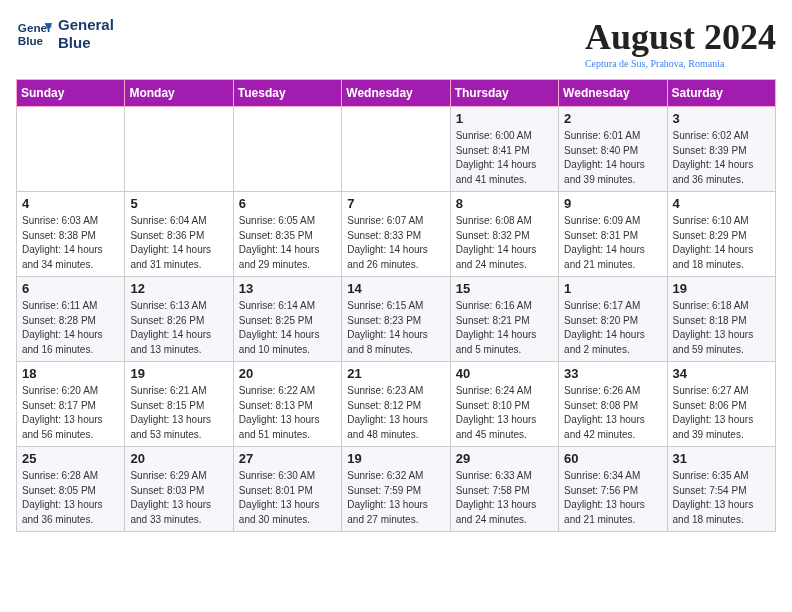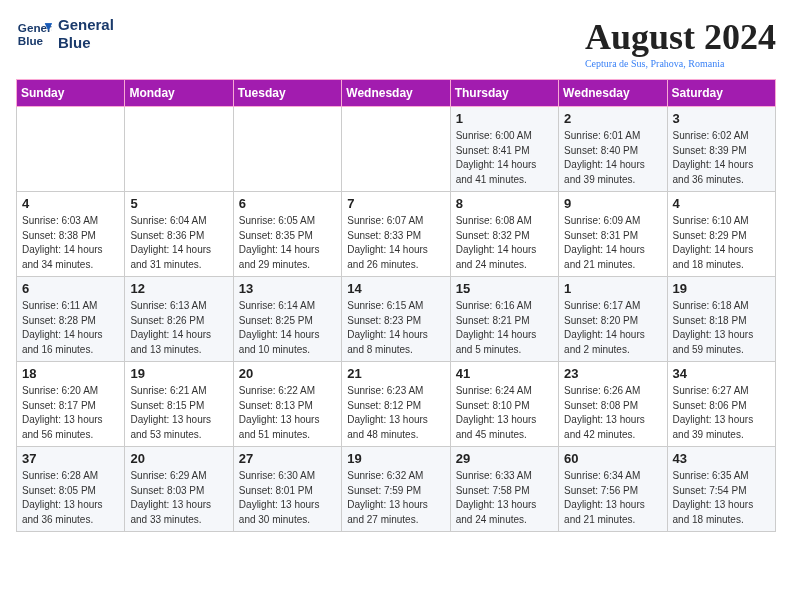--- a/index.html
+++ b/index.html
@@ -206,35 +206,35 @@
         </td>
         <td>
           <span class="day-num">20</span>
           <div class="day-info">Sunrise: 6:22 AM<br>Sunset: 8:13 PM<br>Daylight: 13 hours<br>and 51 minutes.</div>
         </td>
         <td>
           <span class="day-num">21</span>
           <div class="day-info">Sunrise: 6:23 AM<br>Sunset: 8:12 PM<br>Daylight: 13 hours<br>and 48 minutes.</div>
         </td>
         <td>
-          <span class="day-num">41</span>
+          <span class="day-num">40</span>
           <div class="day-info">Sunrise: 6:24 AM<br>Sunset: 8:10 PM<br>Daylight: 13 hours<br>and 45 minutes.</div>
         </td>
         <td>
-          <span class="day-num">23</span>
+          <span class="day-num">33</span>
           <div class="day-info">Sunrise: 6:26 AM<br>Sunset: 8:08 PM<br>Daylight: 13 hours<br>and 42 minutes.</div>
         </td>
         <td>
           <span class="day-num">34</span>
           <div class="day-info">Sunrise: 6:27 AM<br>Sunset: 8:06 PM<br>Daylight: 13 hours<br>and 39 minutes.</div>
         </td>
       </tr>
       <tr>
         <td>
-          <span class="day-num">37</span>
+          <span class="day-num">25</span>
           <div class="day-info">Sunrise: 6:28 AM<br>Sunset: 8:05 PM<br>Daylight: 13 hours<br>and 36 minutes.</div>
         </td>
         <td>
           <span class="day-num">20</span>
           <div class="day-info">Sunrise: 6:29 AM<br>Sunset: 8:03 PM<br>Daylight: 13 hours<br>and 33 minutes.</div>
         </td>
         <td>
           <span class="day-num">27</span>
           <div class="day-info">Sunrise: 6:30 AM<br>Sunset: 8:01 PM<br>Daylight: 13 hours<br>and 30 minutes.</div>
         </td>
@@ -244,18 +244,18 @@
         </td>
         <td>
           <span class="day-num">29</span>
           <div class="day-info">Sunrise: 6:33 AM<br>Sunset: 7:58 PM<br>Daylight: 13 hours<br>and 24 minutes.</div>
         </td>
         <td>
           <span class="day-num">60</span>
           <div class="day-info">Sunrise: 6:34 AM<br>Sunset: 7:56 PM<br>Daylight: 13 hours<br>and 21 minutes.</div>
         </td>
         <td>
-          <span class="day-num">43</span>
+          <span class="day-num">31</span>
           <div class="day-info">Sunrise: 6:35 AM<br>Sunset: 7:54 PM<br>Daylight: 13 hours<br>and 18 minutes.</div>
         </td>
       </tr>
     </tbody>
 </table>
 
 </body></html>

